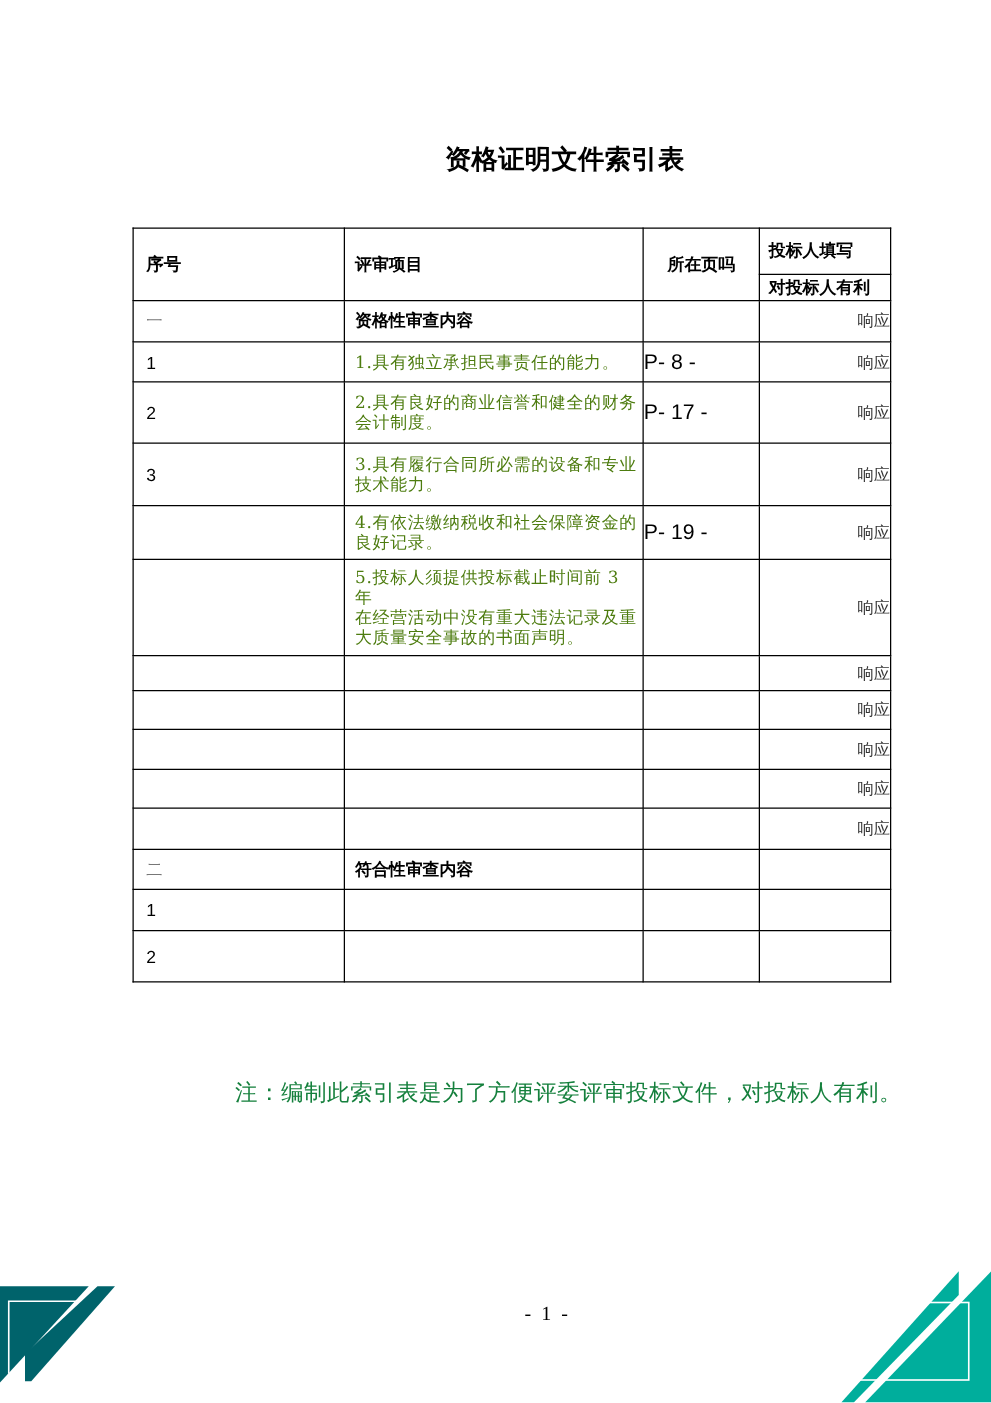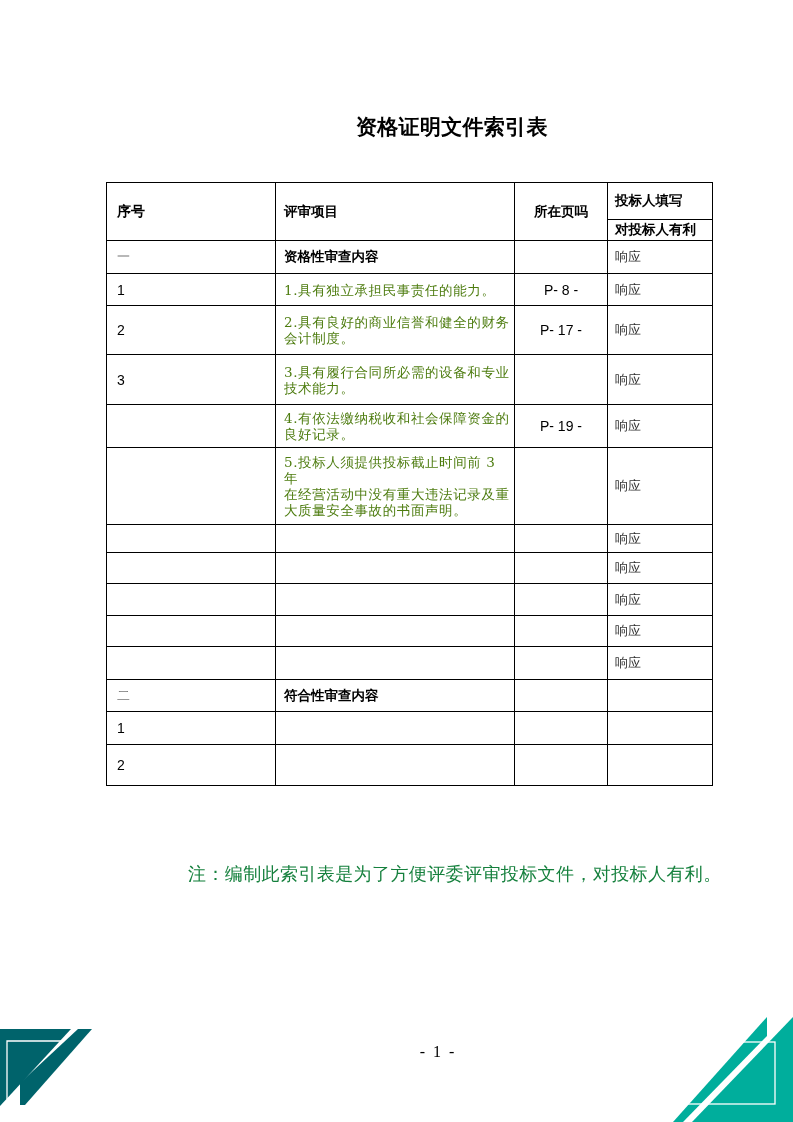--- a/index.html
+++ b/index.html
@@ -23,22 +23,22 @@
       overflow: hidden;
     }
     .h { font-weight: bold; font-size: 13.5px; font-family: "Liberation Sans", "DejaVu Sans", sans-serif; }
     .seq { padding-left: 10px !important; font-size: 14px; font-family: "Liberation Sans", "DejaVu Sans", sans-serif; }
     .seq.cn { color: #777; font-family: "DejaVu Serif", serif; font-size: 13px; }
     .item { padding-left: 8px !important; padding-right: 2px !important; }
     .item-text {
       font-family: "DejaVu Serif", "Liberation Serif", serif; font-size: 13.5px;
       line-height: 16px; white-space: pre-line; color: #4d7c0f; letter-spacing: 0.6px;
     }
-    .page { text-align: center; font-size: 14px; font-family: "Liberation Sans", "DejaVu Sans", sans-serif; margin-left: 44px; }
-    .resp { padding-left: 7px !important; font-size: 13px; color: #333; font-family: "DejaVu Serif", "Liberation Serif", serif; }
+    .page { font-size: 17px; font-family: "Liberation Sans", "DejaVu Sans", sans-serif; margin-left: 44px; }
+    .resp { padding-left: 7px !important; font-size: 13px; color: #333; font-family: "DejaVu Serif", "Liberation Serif", serif; text-align: right; }
     .hc { text-align: center; margin-left: 19px; }
     .hr { padding-left: 7px !important; }
     .note {
       position: absolute; left: 188px; top: 862px; white-space: nowrap;
       font-size: 18px; letter-spacing: 0.4px;
       font-family: "DejaVu Serif", "Liberation Serif", serif;
     }
     .pagenum {
       position: absolute; left: 398px; top: 1043px; width: 80px; text-align: center;
       font-size: 16px; font-family: "Liberation Serif", "DejaVu Serif", serif; letter-spacing: 2px;

